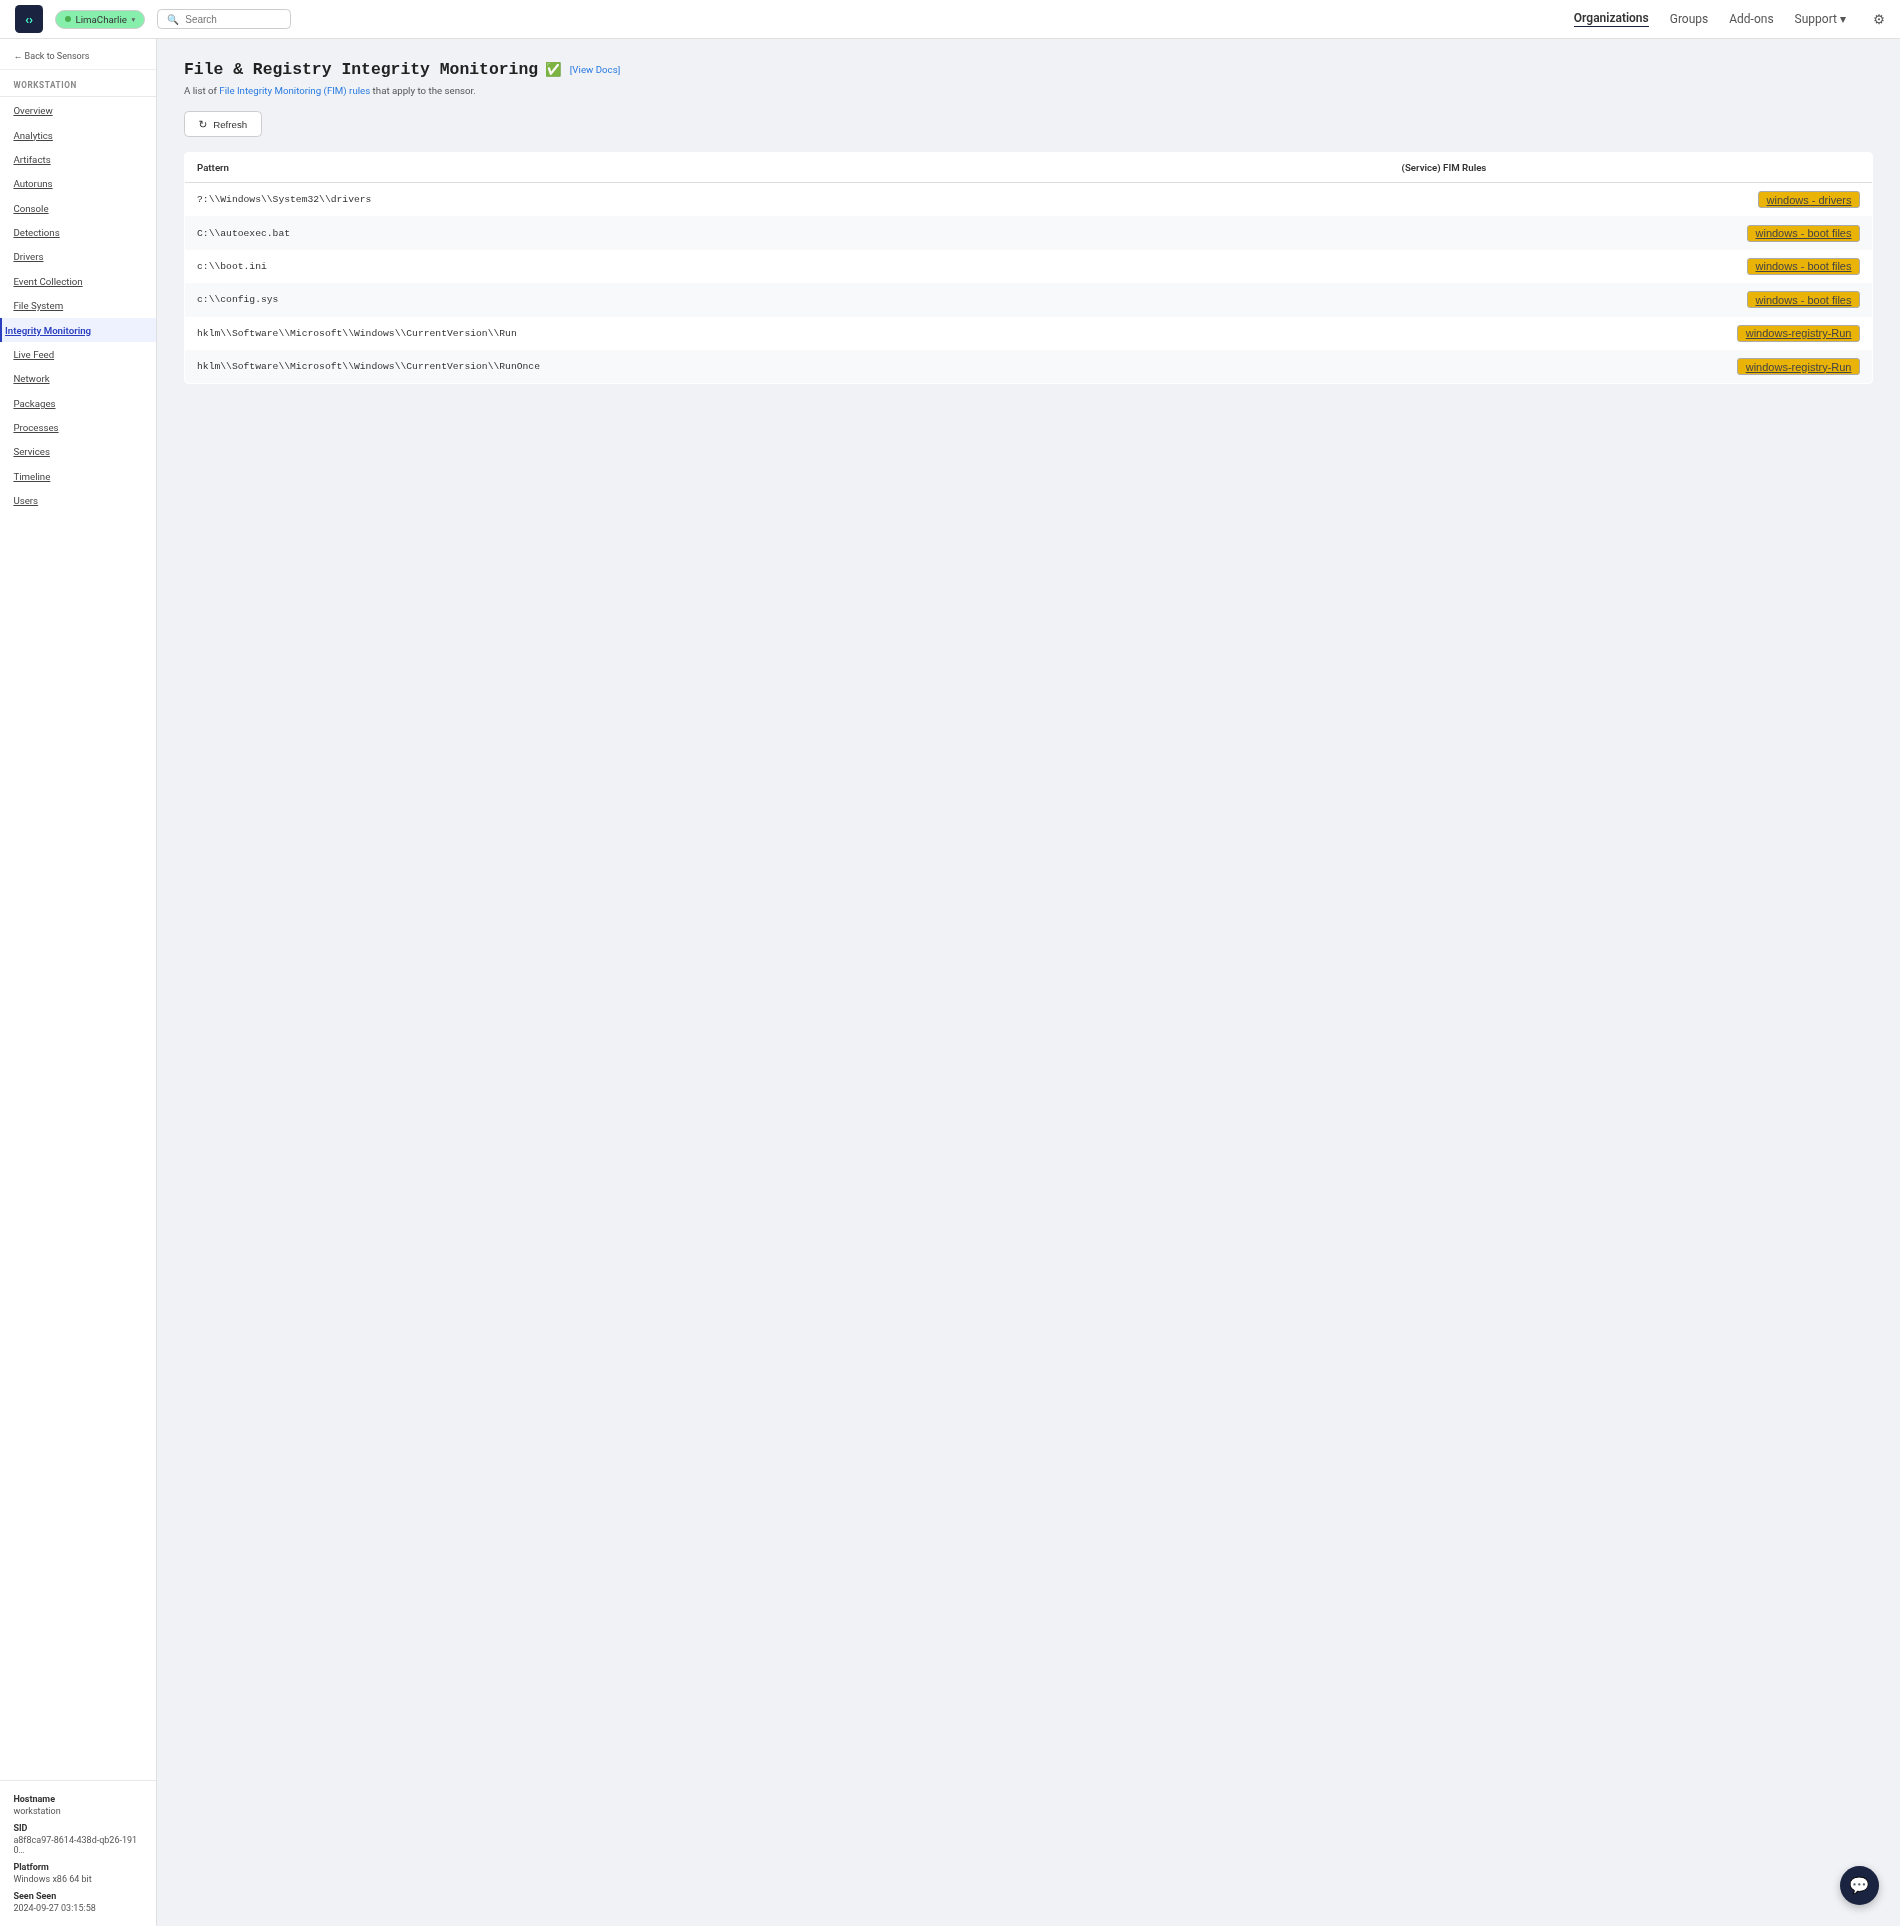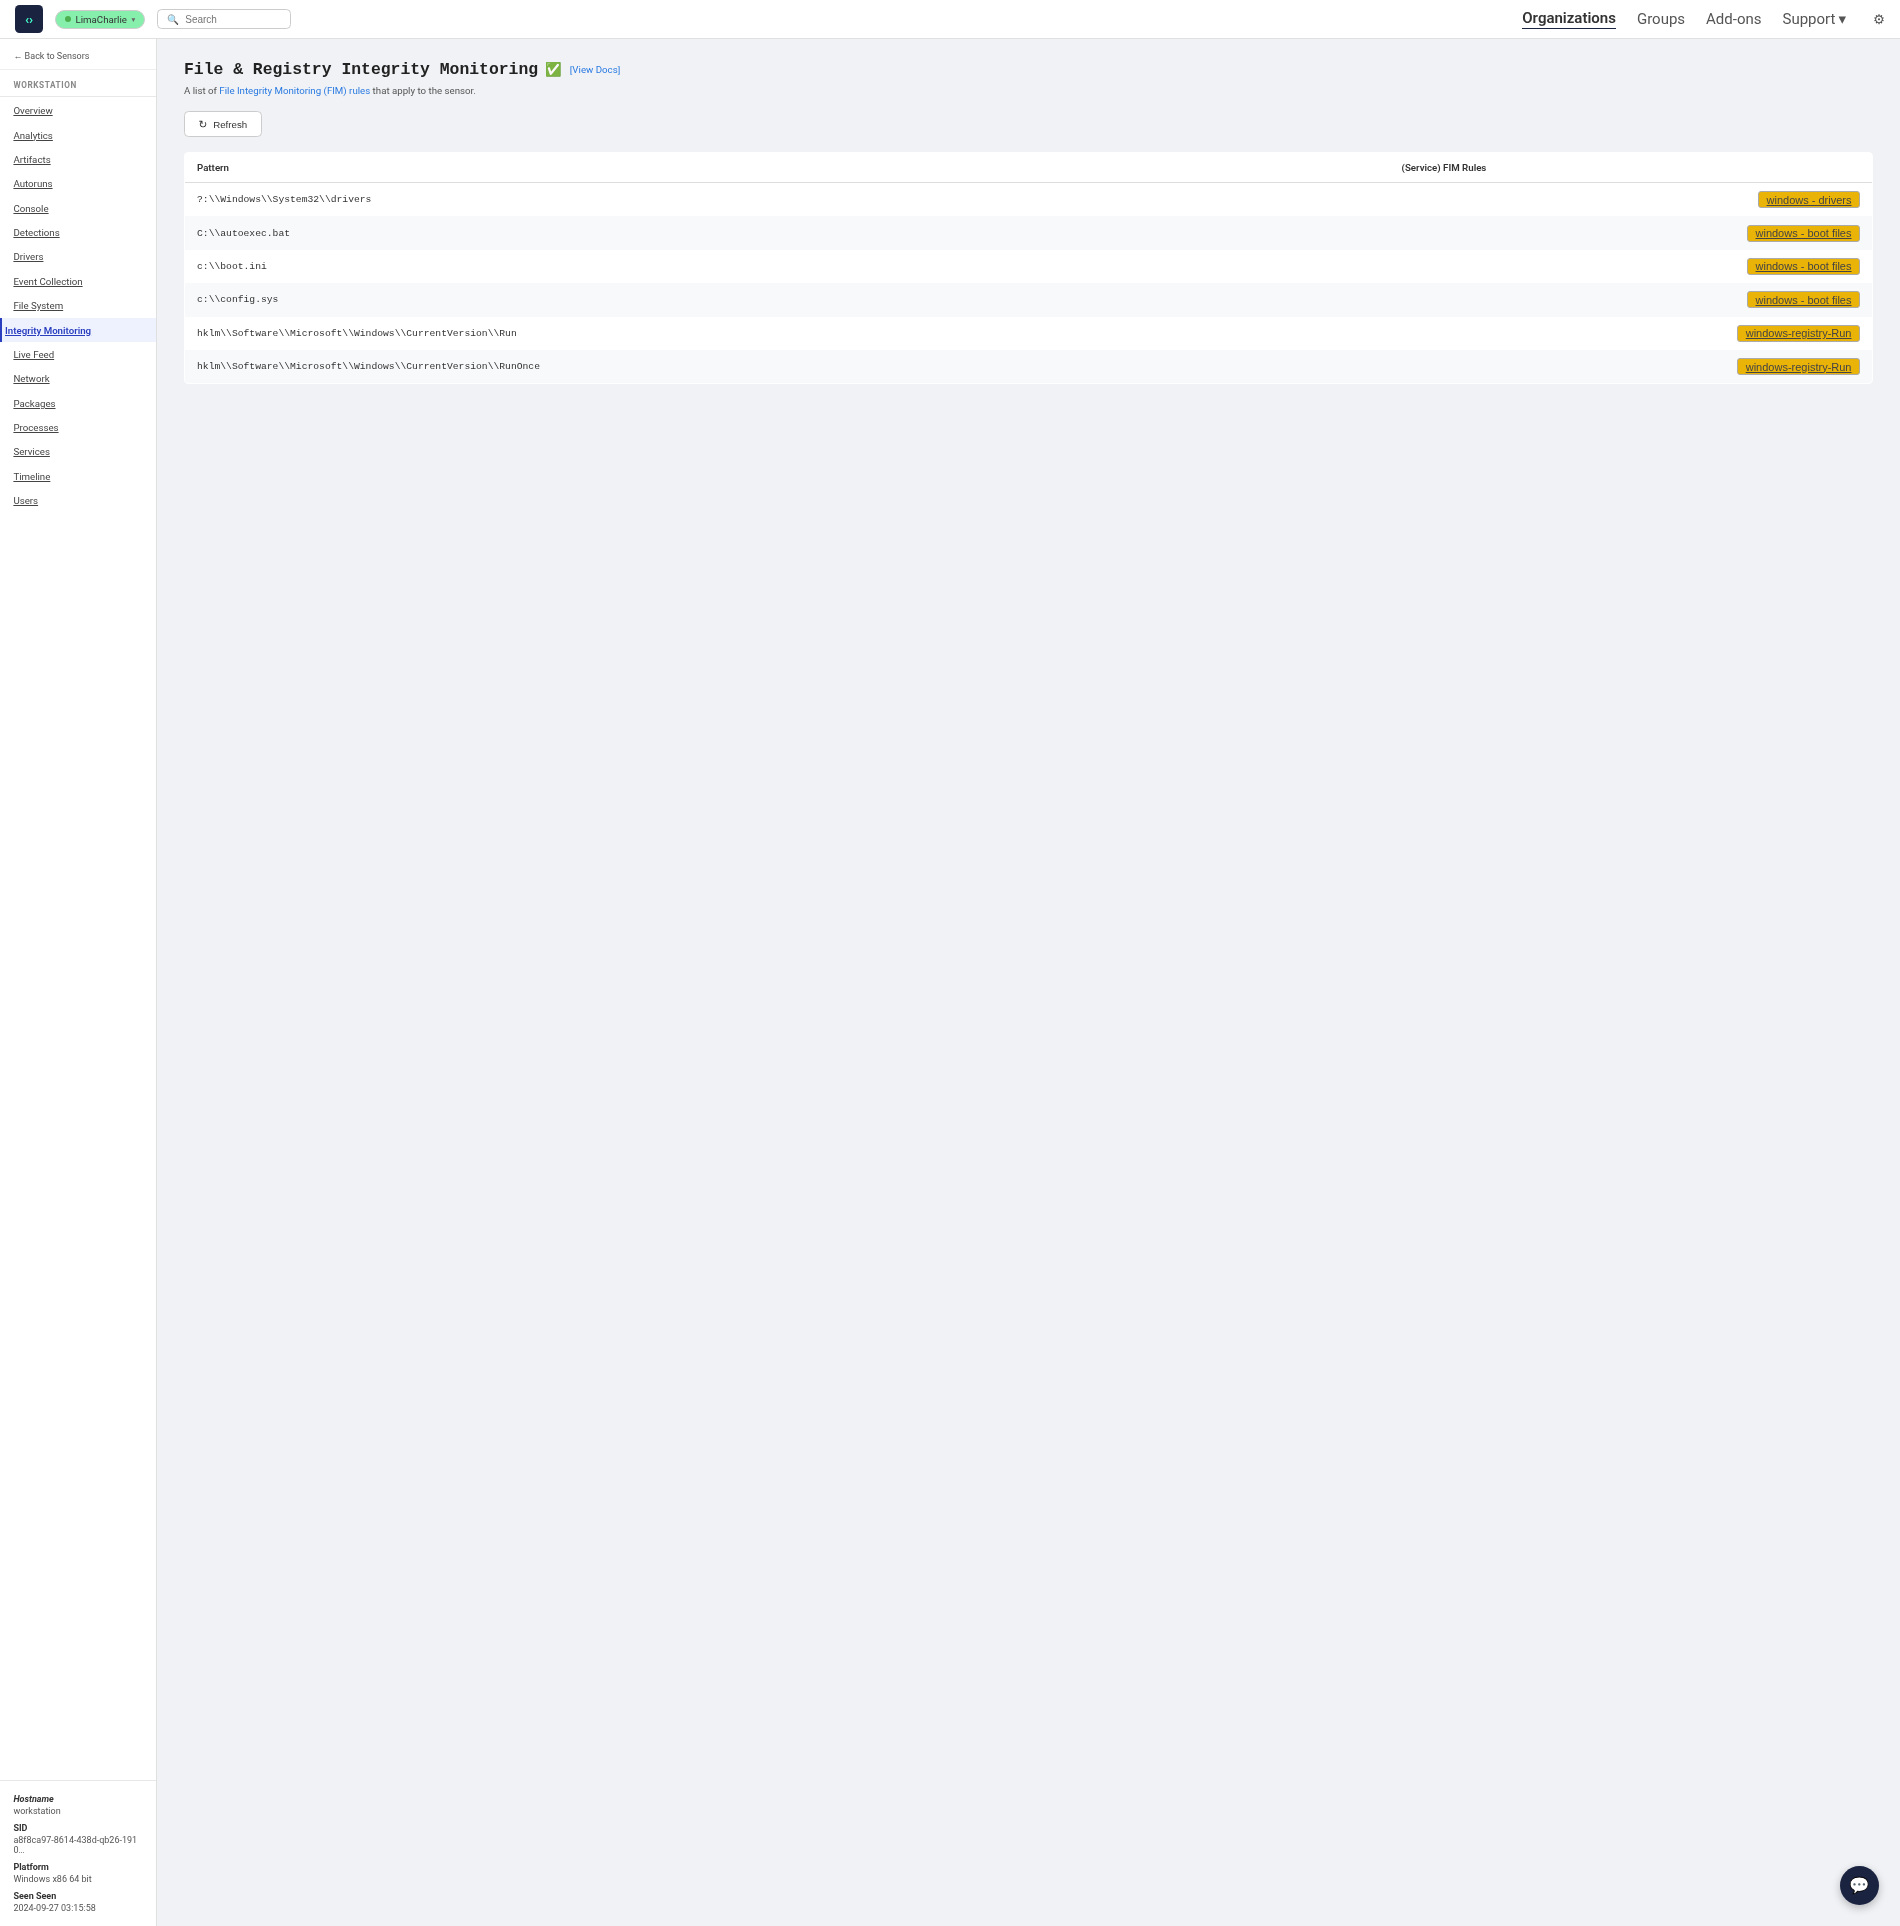--- a/index.html
+++ b/index.html
@@ -25,21 +25,21 @@
     .org-dot { width: 6px; height: 6px; background: #4caf50; border-radius: 50%; }
     .chevron { font-size: 7.5px; color: #666; }
     .search-box {
       display: flex; align-items: center; border: 0.7px solid #ccc;
       border-radius: 4.5px; padding: 3.7px 9px; background: #fff;
       gap: 6px; min-width: 134px; flex: 0 0 auto;
     }
     .search-icon { color: #888; font-size: 9.7px; }
     .search-input { border: none; outline: none; font-size: 10px; color: #333; background: transparent; width: 90px; }
     .nav-links { display: flex; align-items: center; margin-left: auto; gap: 21px; }
-    .nav-link { font-size: 15px; color: #555; cursor: pointer; text-decoration: none; text-align: center; }
+    .nav-link { font-size: 12px; color: #555; cursor: pointer; text-decoration: none; text-align: center; }
     .nav-link.active { color: #333; font-weight: 600; border-bottom: 1.5px solid #1a2340; padding-bottom: 1.5px; }
     .nav-support { display: flex; align-items: center; gap: 3px; }
     .settings-icon { font-size: 13.4px; color: #555; cursor: pointer; margin-left: 6px; }
 
     
     .layout { display: flex; height: calc(100vh - 39px); }
 
     
     .sidebar {
       width: 157px; min-width: 157px; background: #fff;
@@ -61,21 +61,21 @@
       cursor: pointer; border-radius: 0; text-decoration: underline;
     }
     .sidebar-item.active { background: #eef2ff; color: #2a3fc0; font-weight: 600; border-left: 2.2px solid #2a3fc0; padding-left: 3px; }
 
     
     .sidebar-footer {
       margin-top: auto; padding: 13.4px; border-top: 0.7px solid #e8e8e8;
       font-size: 9px; color: #555;
     }
     .sidebar-footer .info-label { font-weight: 700; color: #333; margin-top: 7.5px; }
-    .sidebar-footer .info-label:first-child { margin-top: 0; font-style: italic; }
+    .sidebar-footer .info-label:first-child { margin-top: 0; }
     .sidebar-footer .info-value { color: #555; margin-top: 1.5px; word-break: break-all; }
 
     
     .main-content { flex: 1; overflow-y: auto; padding: 21px 27px; background: #f0f2f5; }
 
     
     .page-header { display: flex; align-items: center; gap: 7.5px; margin-bottom: 6px; }
     .page-title { font-size: 16.4px; font-weight: 700; color: #222; font-family: Liberation Mono, monospace; }
     .verified-icon { color: #4caf50; font-size: 13.4px; }
     .view-docs { font-size: 9.7px; color: #2a7ae2; text-decoration: none; cursor: pointer; }

